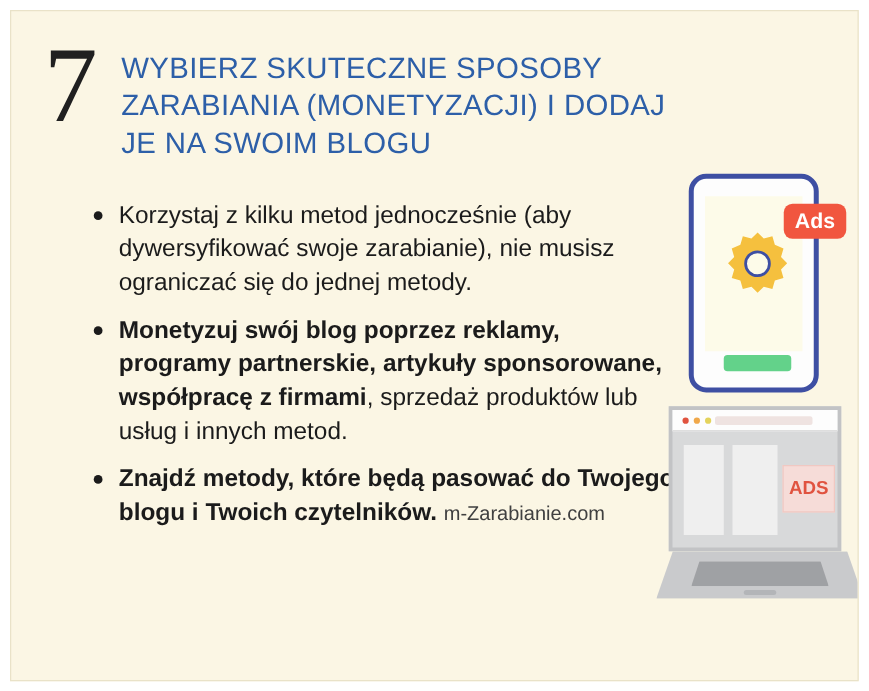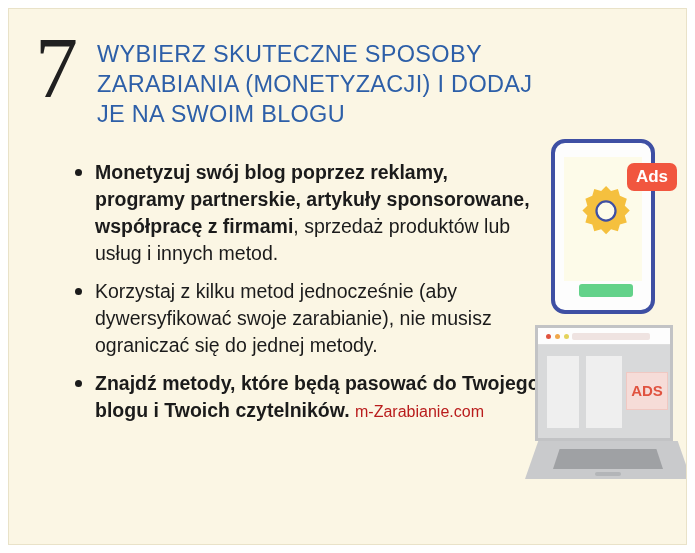--- a/index.html
+++ b/index.html
@@ -78,21 +78,21 @@
     top: 10px;
     width: 7px;
     height: 7px;
     background: #1b1b1b;
     border-radius: 50%;
   }
   .b {
     font-weight: bold;
   }
   .credit {
-    color: #b91c1c;
+    color: #404040;
     font-size: 16px;
     font-weight: normal;
   }
   
   .phone-wrap {
     position: absolute;
     left: 536px;
     top: 130px;
     width: 132px;
     height: 185px;
@@ -256,24 +256,24 @@
 
 <div class="card">
 
   <div class="header">
     <div class="step-number">7</div>
     <div class="title">WYBIERZ SKUTECZNE SPOSOBY ZARABIANIA (MONETYZACJI) I DODAJ JE NA SWOIM BLOGU</div>
   </div>
 
   <ul class="bullets">
     <li class="bullet">
-      <span class="b">Monetyzuj swój blog poprzez reklamy, programy partnerskie, artykuły sponsorowane, współpracę z firmami</span><span>, sprzedaż produktów lub usług i innych metod.</span>
+      <span>Korzystaj z kilku metod jednocześnie (aby dywersyfikować swoje zarabianie), nie musisz ograniczać się do jednej metody.</span>
     </li>
     <li class="bullet">
-      <span>Korzystaj z kilku metod jednocześnie (aby dywersyfikować swoje zarabianie), nie musisz ograniczać się do jednej metody.</span>
+      <span class="b">Monetyzuj swój blog poprzez reklamy, programy partnerskie, artykuły sponsorowane, współpracę z firmami</span><span>, sprzedaż produktów lub usług i innych metod.</span>
     </li>
     <li class="bullet">
       <span class="b">Znajdź metody, które będą pasować do Twojego blogu i Twoich czytelników.</span>
       <span class="credit">m-Zarabianie.com</span>
     </li>
   </ul>
 
   <div class="phone-wrap">
     <div class="phone-body">
       <div class="phone-screen">

